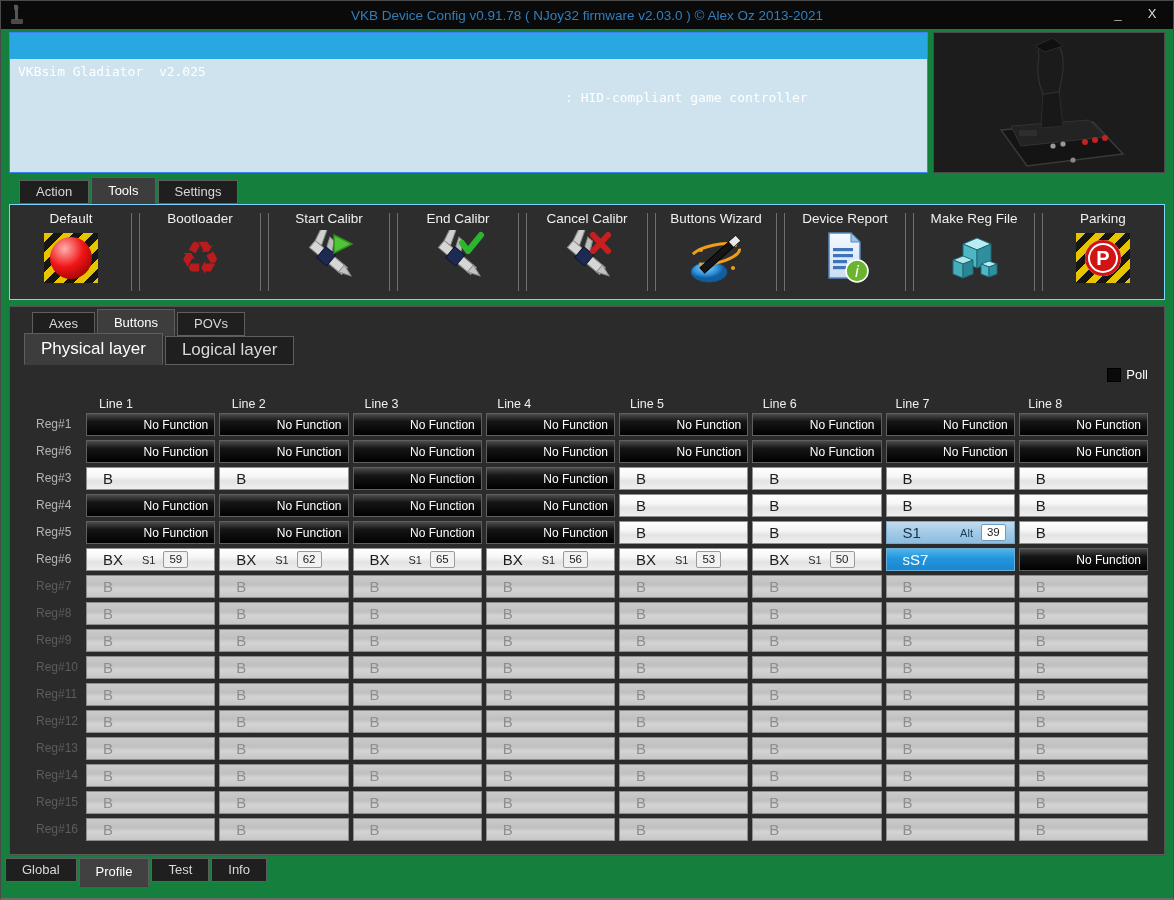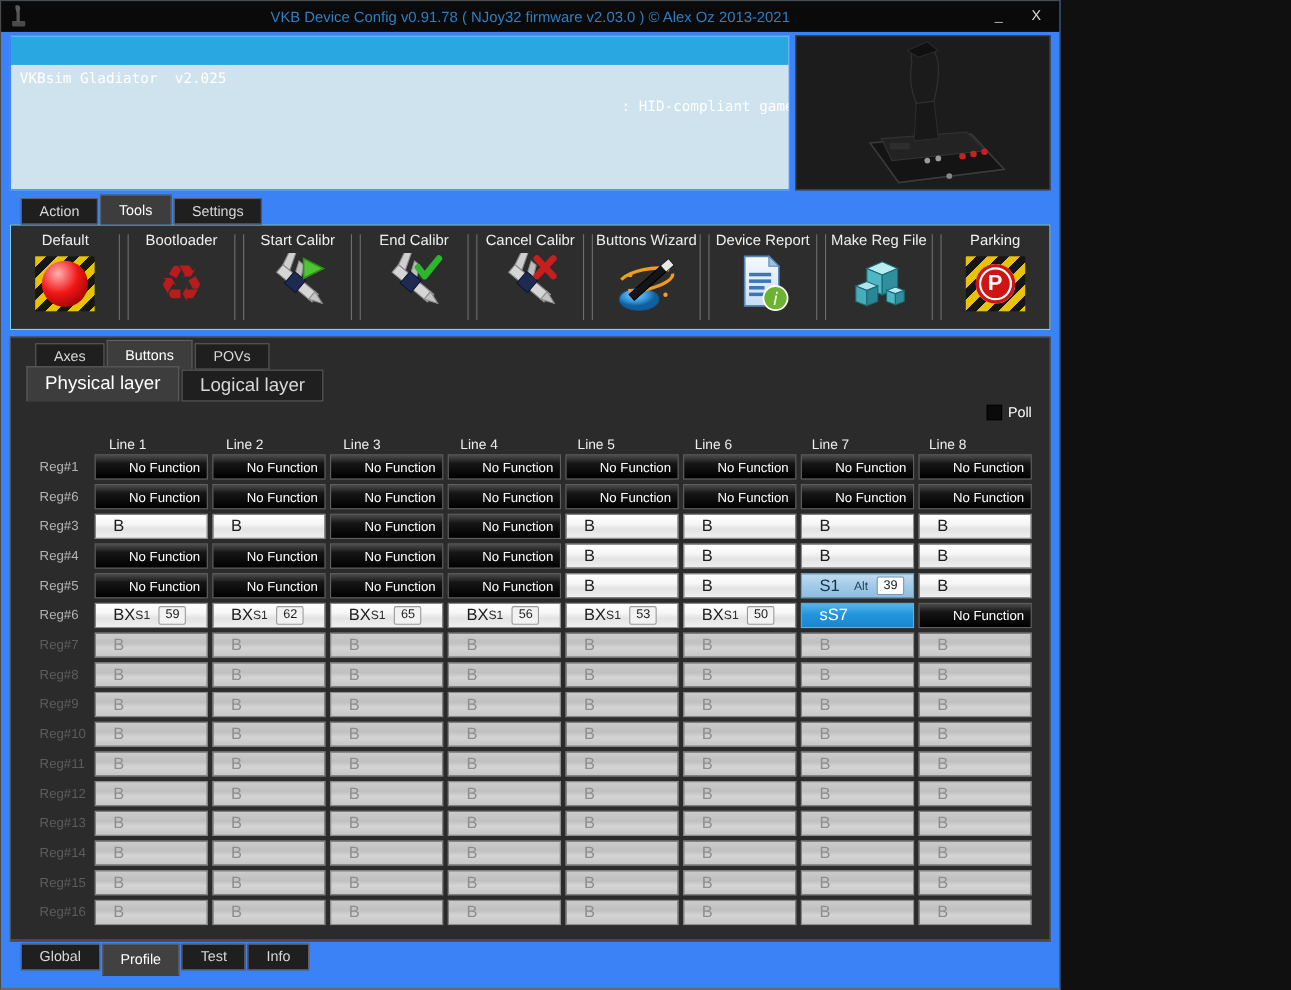--- a/index.html
+++ b/index.html
@@ -1,17 +1,17 @@
 <!DOCTYPE html>
 <html><head>
 <meta charset="utf-8">
 <style>
   * { margin:0; padding:0; box-sizing:border-box; }
   html,body { width:1174px; height:900px; background:#101010; font-family:"Liberation Sans", sans-serif; overflow:hidden; }
-  .window { width:964px; height:900px; background:#3b82f6; border:1px solid #4a4a4a; border-bottom:2px solid #6a6a6a; position:relative; }
+  .window { width:1174px; height:900px; background:#15803d; border:1px solid #4a4a4a; border-bottom:2px solid #6a6a6a; position:relative; }
 
   
   .titlebar { height:28px; background:#0a0a0a; display:flex; align-items:center; position:relative; }
   .titlebar .appicon { width:22px; height:22px; margin-left:4px; flex:0 0 auto; }
   .titlebar .title { position:absolute; left:0; right:0; text-align:center; color:#2d7fc1; font-size:13.5px; pointer-events:none; }
   .winbtns { margin-left:auto; display:flex; align-items:center; gap:4px; margin-right:6px; z-index:2; }
   .winbtn { width:30px; height:20px; color:#bbb; font-size:13px; text-align:center; line-height:18px; cursor:default; }
   .winbtn.close { color:#ddd; }
 
   
@@ -73,21 +73,21 @@
   .cell.altcell .sub { color:#1c3c55; }
   .cell.altcell .num { background:#fdfdfd; border-color:#6e9cc0; margin-right:8px; }
   .cell.selcell { background:linear-gradient(180deg,#55b5ea 0%,#2196dd 45%,#1b86cd 100%); border-color:#6aaed8; }
   .cell.selcell .main { color:#fff; padding-left:16px; }
   .cell.dis { background:linear-gradient(180deg,#cbcbcb 0%,#c0c0c0 40%,#d4d4d4 62%,#c6c6c6 100%); border-color:#8d8d8d; }
   .cell.dis .main { color:#8e8e8e; padding-left:16px; }
 
   
   .bottom-wrap { position:absolute; left:0; right:0; bottom:0; height:44px; }
   .bottom-divider { margin:0 8px; border-top:1px solid #5a5a5a; }
-  .bottom-tabs { margin:3px 0 0 18px; height:30px; align-items:flex-start; }
+  .bottom-tabs { margin:3px 0 0 4px; height:30px; align-items:flex-start; }
   .bottom-tabs .tab { border-top:1px solid #5e5e5e; }
   .bottom-tabs .tab.active { background:#414141; padding-bottom:7px; }
 
   svg text { font-family:"DejaVu Sans", sans-serif; }
 </style>
 </head>
 <body>
 
 <div class="window">
 

